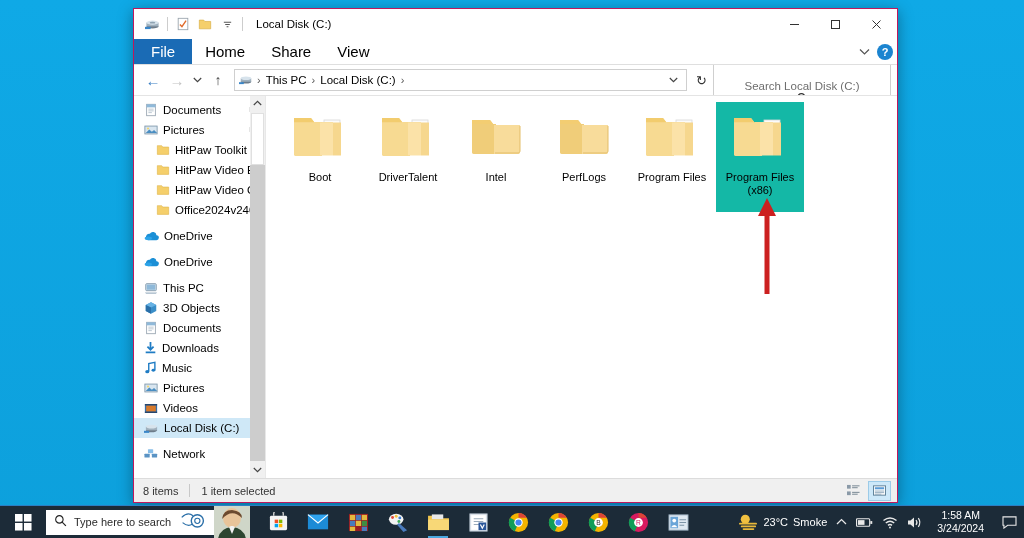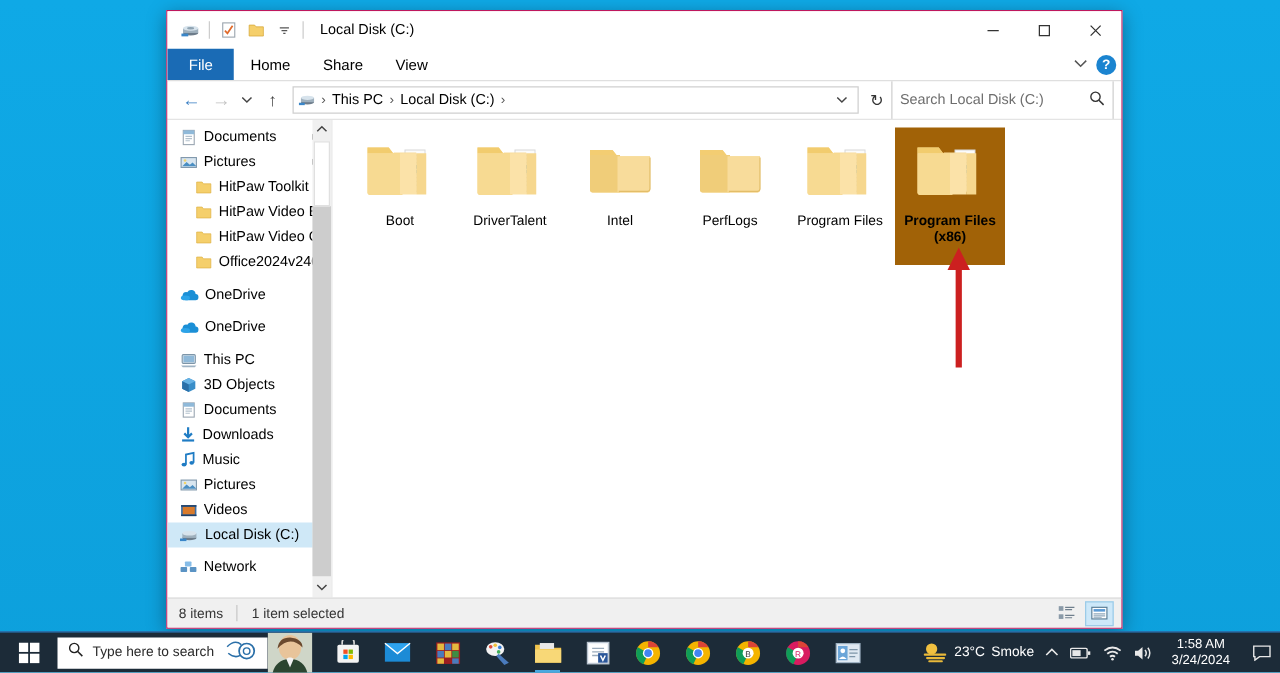--- a/index.html
+++ b/index.html
@@ -52,21 +52,21 @@
   }
 
   
   .ribbon {
     height: 26px; background: #fff; display: flex; align-items: stretch;
     position: relative; flex: 0 0 auto;
     border-bottom: 1px solid #dfdfdf;
   }
   .tab {
     padding: 0 13px; display: flex; align-items: center;
-    font-size: 12px; color: #000; text-align: right;
+    font-size: 15px; color: #000; text-align: right;
   }
   .tab.file {
     background: #1a6bb5; color: #fff; padding: 0 17px;
   }
   .ribbon-right {
     position: absolute; right: 4px; top: 0; height: 26px;
     display: flex; align-items: center; gap: 7px;
   }
   .chev-exp { font-size: 10px; color: #444; }
   .help-btn {
@@ -98,21 +98,21 @@
   }
   .crumb-sep { font-size: 11px; color: #555; padding: 0 1px; }
   .crumb-drive-ico { margin-right: 2px; display:flex; align-items:center; }
   .crumb-chev { margin-left: auto; font-size: 9px; color: #444; padding: 0 4px;}
   .refresh {
     width: 19px; height: 22px; display: flex; align-items: center;
     justify-content: center; font-size: 13px; color: #333;
   }
   .searchbox {
     width: 178px; height: 22px; border: 1px solid #cfcfcf; background: #fff;
-    display: flex; align-items: center; padding: 16px 6px;
+    display: flex; align-items: center; padding: 16px 6px; flex-direction: column;
   }
   .searchbox .ph {
     flex: 1; font-size: 11.5px; color: #6e6e6e; white-space: nowrap;
   }
   .search-ico { font-size: 12px; color: #333; }
 
   
   .body {
     flex: 1 1 auto; display: flex; min-height: 0;
     border-top: 1px solid #e4e4e4;
@@ -156,21 +156,21 @@
   .content {
     flex: 1 1 auto; background: #fff; position: relative;
     border-left: 1px solid #e8e8e8; padding: 6px 4px 0 10px;
     display: flex; flex-wrap: wrap; align-content: flex-start;
     overflow: hidden;
   }
   .tile {
     width: 88px; height: 110px; display: flex; flex-direction: column;
     align-items: center; padding-top: 4px; position: relative;
   }
-  .tile.sel { background: #a16207; font-weight: bold; }
+  .tile.sel { background: #14b8a6; }
   .tile-label {
     font-size: 11px; color: #000; text-align: center; line-height: 13px;
     margin-top: 3px; width: 86px; word-wrap: break-word;
   }
 
   
   .statusbar {
     height: 24px; background: #f0f0f0; border-top: 1px solid #dcdcdc;
     display: flex; align-items: center; padding: 0 4px 0 9px;
     font-size: 11px; color: #333; flex: 0 0 auto; position: relative;

